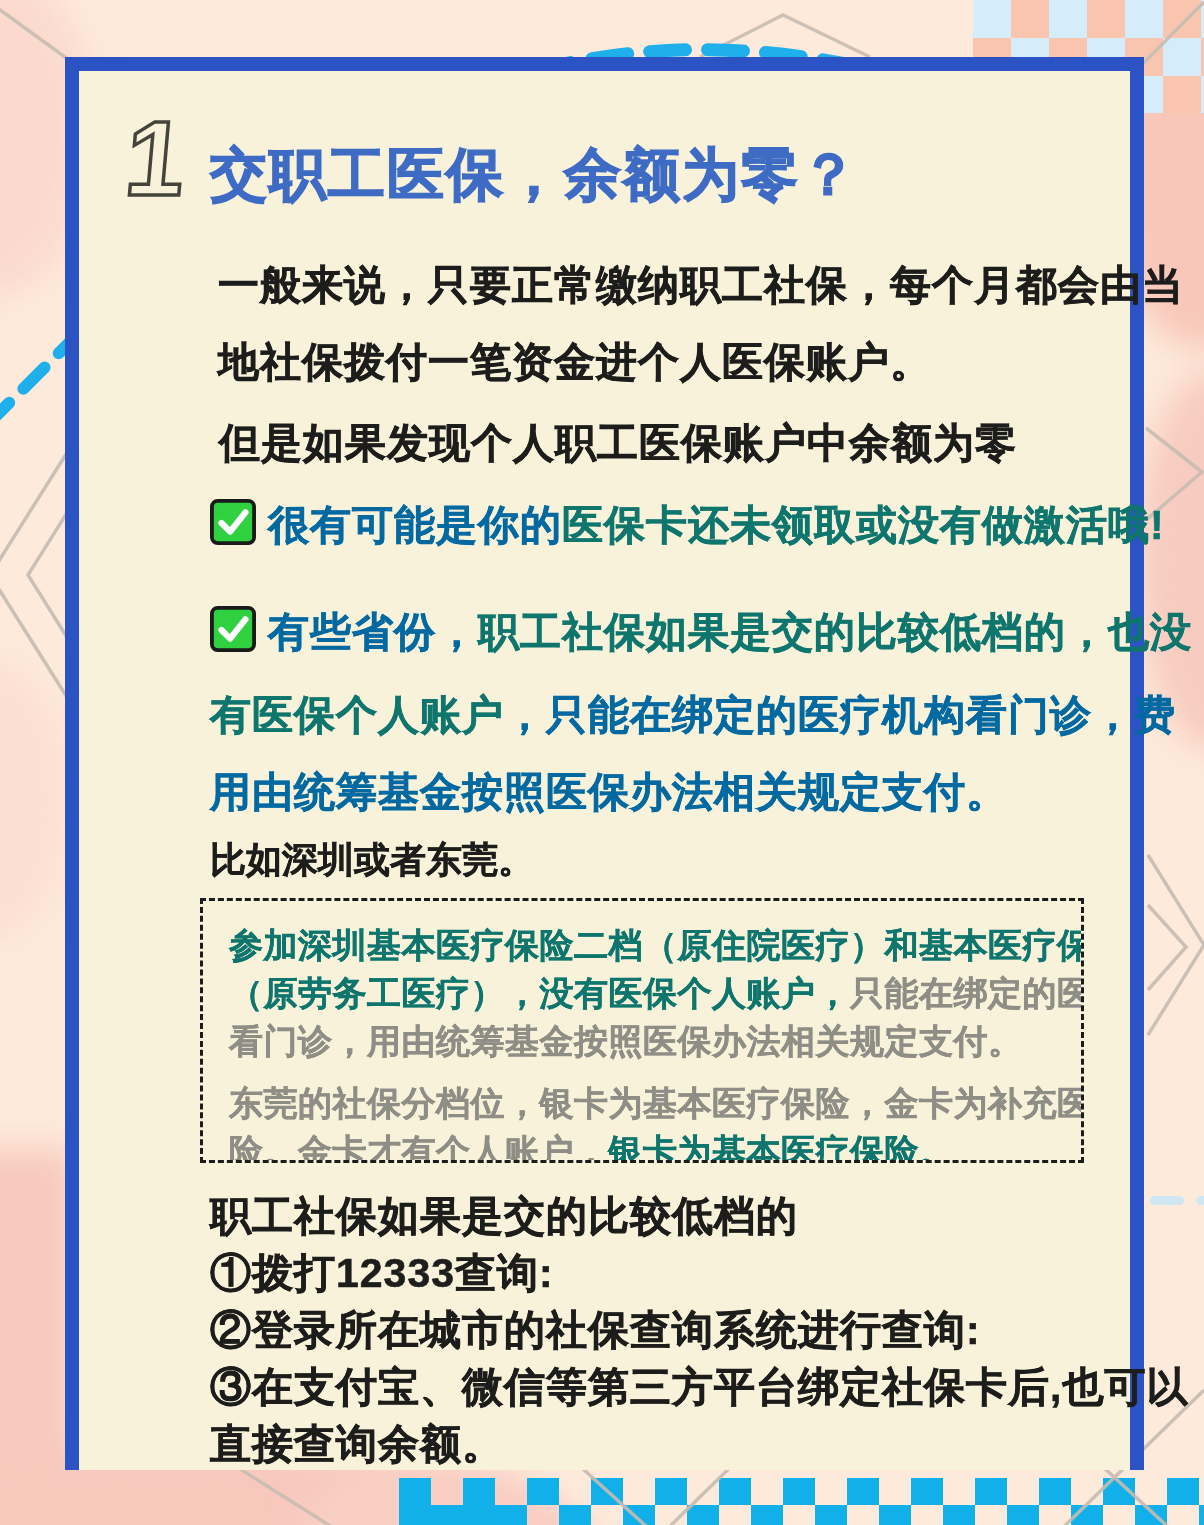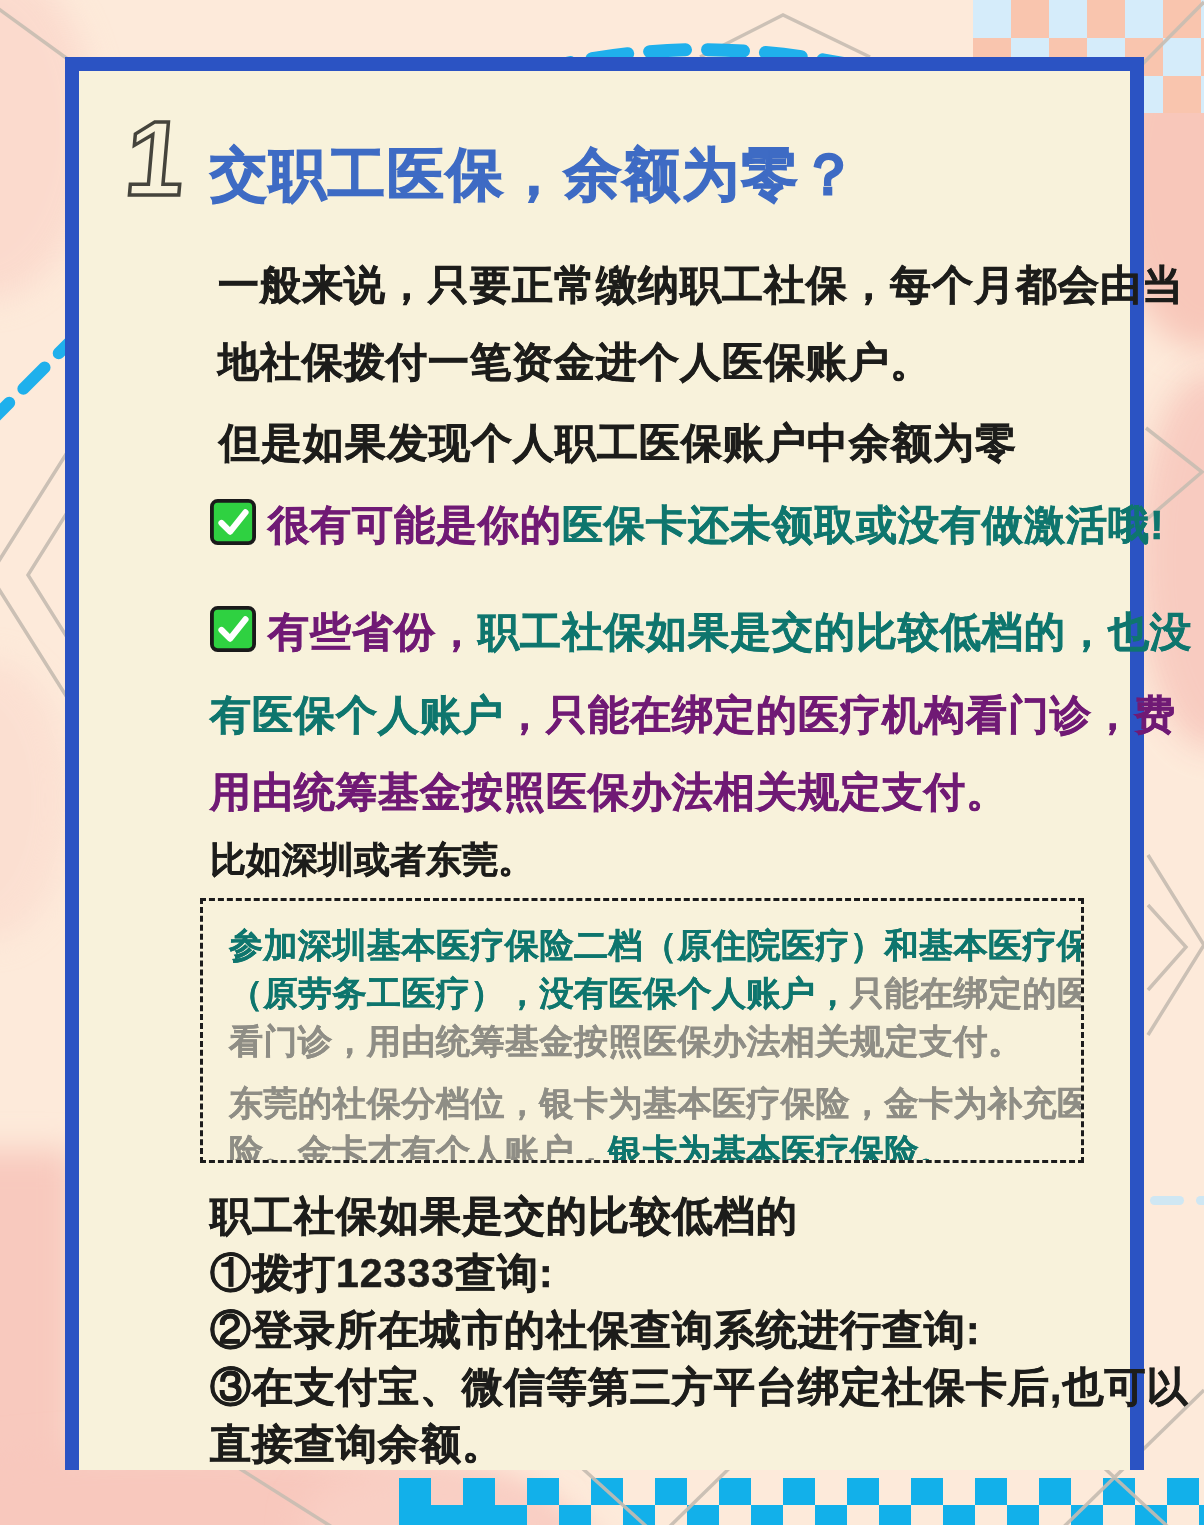--- a/index.html
+++ b/index.html
@@ -49,21 +49,21 @@
   }
 
   .bodytext{font-size:41px;font-weight:700;letter-spacing:1px;line-height:77px;
     color:#1d1d1b;-webkit-text-stroke-width:0.6px;white-space:nowrap;}
   .p1{position:absolute;left:131px;top:176px;margin-left:8px;}
   .p2{position:absolute;left:131px;top:334px;margin-left:9px;}
   .check1{position:absolute;left:131px;top:416px;}
   .check2{position:absolute;left:131px;top:523px;}
   .red{color:#0f766e;}
   .gray{color:#8f8e86;}
-  .black{color:#701a75;}
+  .black{color:#0369a1;}
 
   .checkbox{display:inline-block;vertical-align:-6px;margin-right:12px;}
 
   .example{position:absolute;left:131px;top:764px;
     font-size:36px;font-weight:700;line-height:50px;color:#1d1d1b;
     -webkit-text-stroke-width:0.5px;}
 
   .note-box{
     position:absolute;left:121px;top:827px;width:884px;height:265px;
     box-sizing:border-box;border:3px dashed #1c1c1c;

